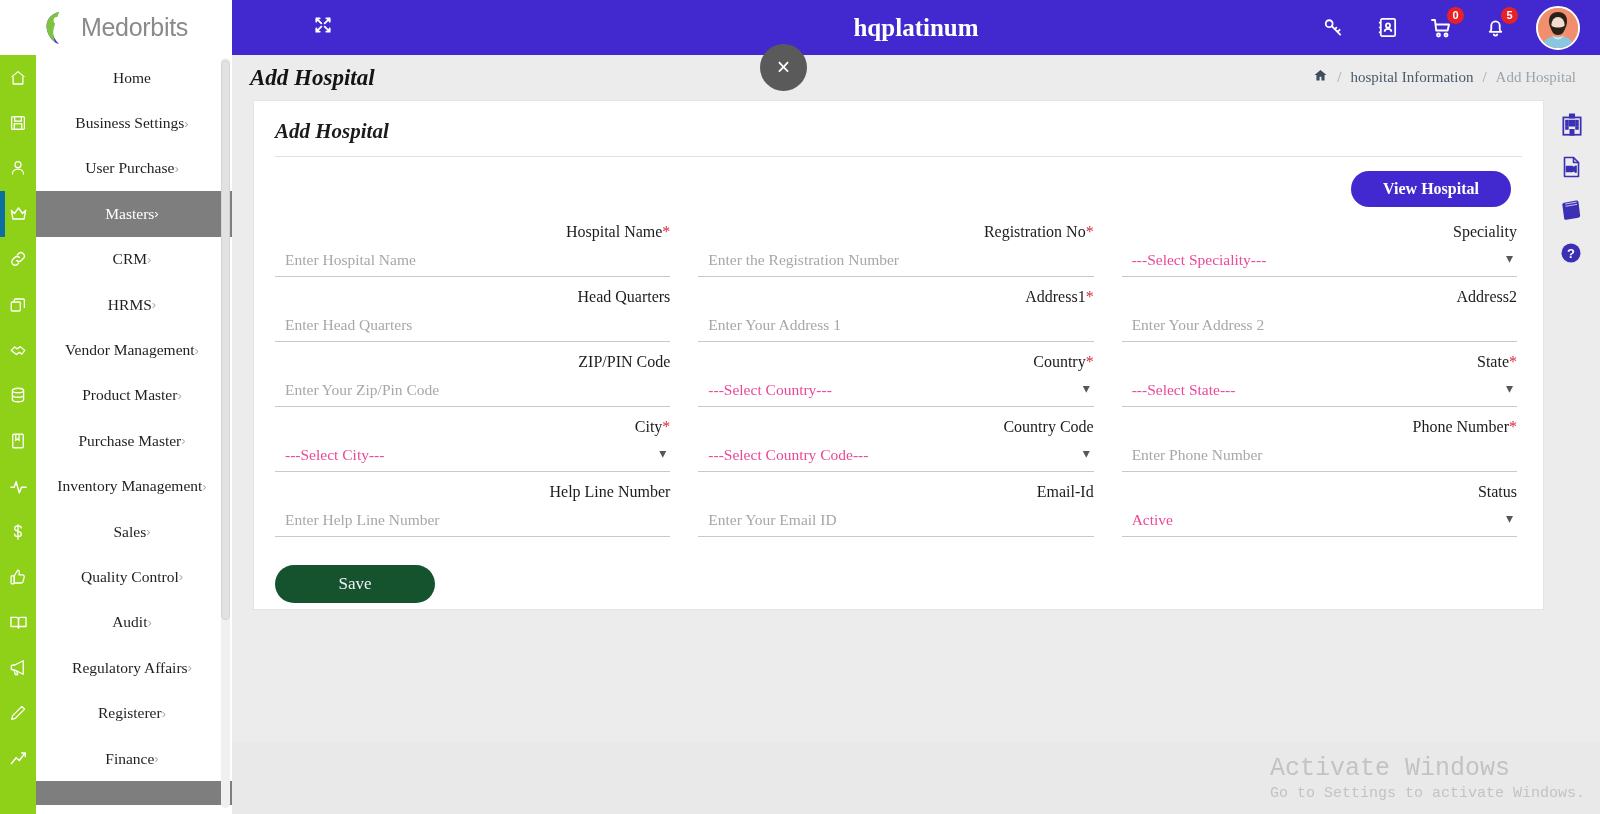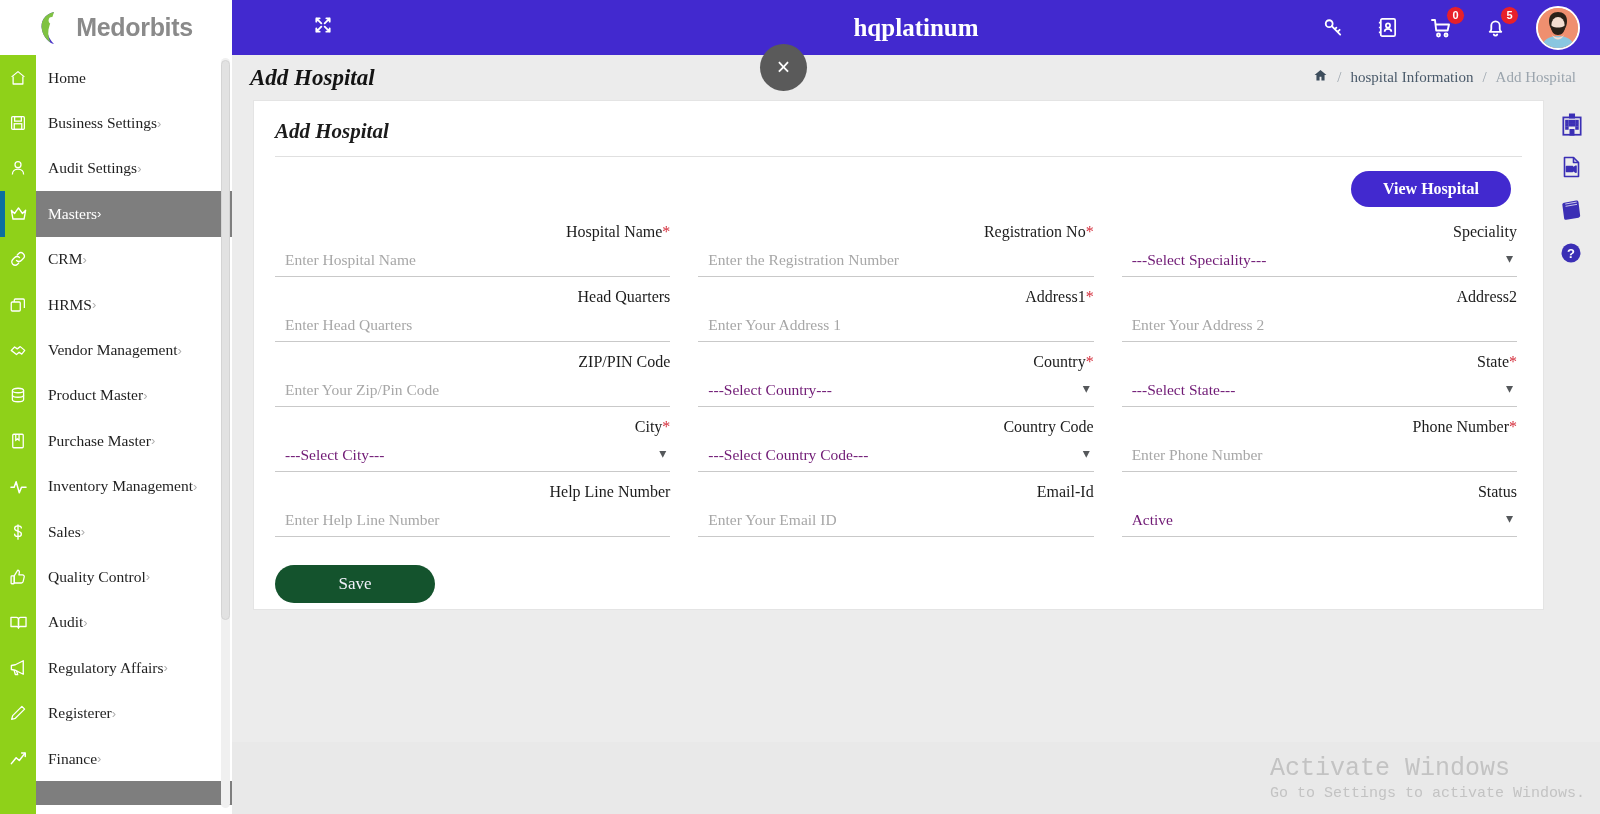--- a/index.html
+++ b/index.html
@@ -20,21 +20,21 @@
   }
   .logo-bar {
     height: 55px; width: 232px;
     background: #ffffff;
     display: flex; align-items: center; justify-content: center;
     gap: 7px;
   }
   .logo-mark { width: 30px; height: 34px; position: relative; flex: none; }
   .logo-text {
     font-family: "Liberation Sans", sans-serif;
-    font-size: 25px; font-weight: bold; color: #8a8a8a;
+    font-size: 25px; font-weight: normal; color: #8a8a8a;
     letter-spacing: -0.3px;
   }
   .icon-strip {
     position: absolute; left: 0; top: 55px;
     width: 36px; height: 759px;
     background: #8fd119;
     z-index: 2;
   }
   .icon-strip .iitem {
     height: 45.4px; display: flex; align-items: center; justify-content: center;
@@ -48,21 +48,21 @@
     position: absolute; left: 36px; top: 55px;
     width: 196px; height: 759px;
     background: #ffffff;
     overflow: hidden;
   }
   .nav-item {
     height: 45.4px;
     display: flex; align-items: center;
     padding: 0 16px 0 12px;
     font-size: 15.5px; color: #1f1f1f;
-    justify-content: flex-start;
+    justify-content: center;
     white-space: nowrap;
   }
   .nav-item.active { background: #7e7e7e; color: #ffffff; }
   .nav-item .chev { color: #b0b0b0; font-size: 13px; font-family: "Liberation Sans", sans-serif; }
   .nav-item.active .chev { color: #ffffff; }
   .nav-item.stub { height: 24px; background: #7e7e7e; }
   .side-scrollbar {
     position: absolute; left: 221px; top: 58px;
     width: 9px; height: 750px;
     background: #f0f0f0;
@@ -189,21 +189,21 @@
     width: 100%; height: 29px;
     border: none; border-bottom: 1px solid #c9c9c9;
     background: transparent;
     font-family: "Liberation Serif", serif;
     font-size: 15.5px; color: #3b3b3b;
     padding: 0 0 4px 10px;
     outline: none;
   }
   .fin::placeholder { color: #a7a7a7; }
   .sel-wrap { position: relative; }
-  .sel-wrap .fin { padding-right: 26px; color: #701a75; }
+  .sel-wrap .fin { padding-right: 26px; color: #ec4899; }
   .sel-wrap .caret {
     position: absolute; right: 4px; top: 2px;
     font-family: "Liberation Sans", sans-serif;
     font-size: 14px; color: #55585b; pointer-events: none;
   }
   .save-row { padding: 17px 0 0 21px; }
   .btn-save {
     width: 160px; height: 38px;
     background: #14532d; color: #f2f1fb;
     border: none; border-radius: 20px;
@@ -526,21 +526,21 @@
       </div>
     <div class="nav-list" id="nav-list">
         <div class="nav-item">
           <span>Home</span>
         </div>
         <div class="nav-item">
           <span>Business Settings</span>
           <span class="chev">›</span>
         </div>
         <div class="nav-item">
-          <span>Audit Settings</span>
+          <span>User Purchase</span>
           <span class="chev">›</span>
         </div>
         <div class="nav-item active">
           <span>Masters</span>
           <span class="chev">›</span>
         </div>
         <div class="nav-item">
           <span>CRM</span>
           <span class="chev">›</span>
         </div>

